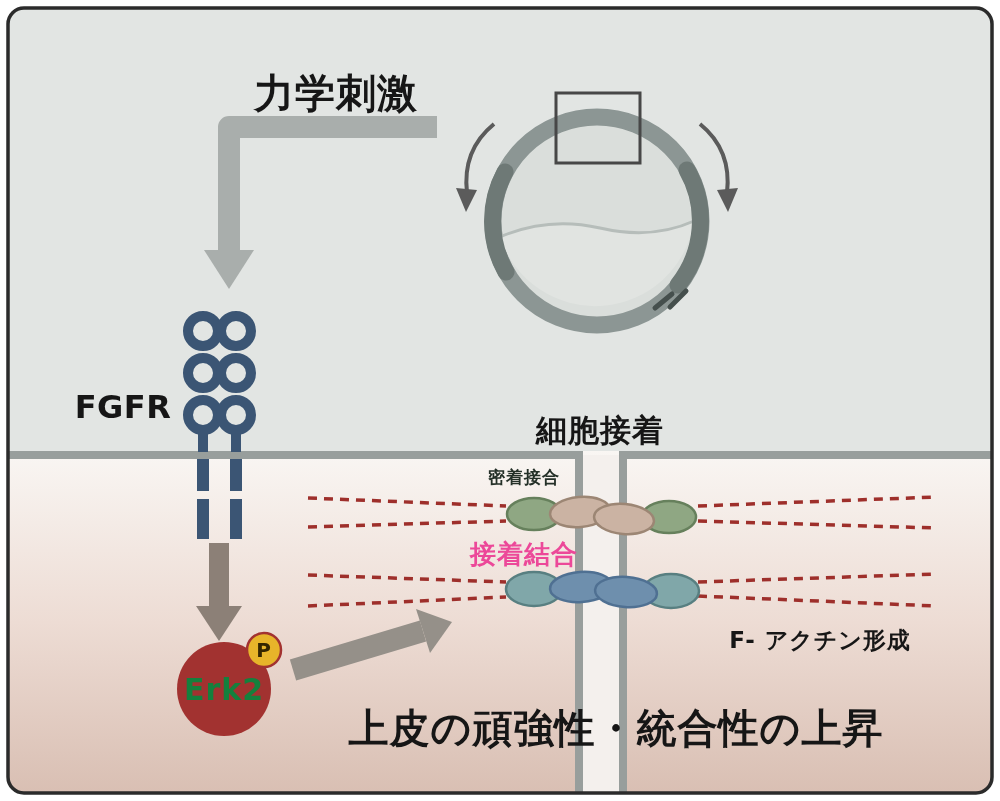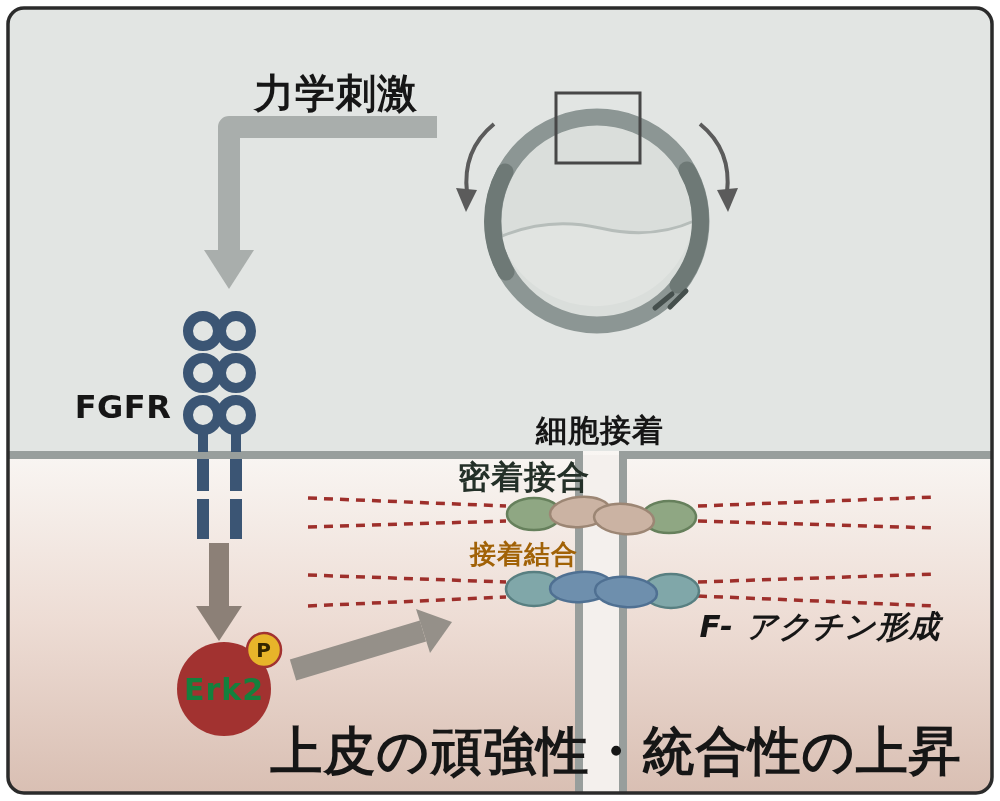--- a/index.html
+++ b/index.html
@@ -15,24 +15,24 @@
     position:absolute;transform:translate(-50%,-50%);
     white-space:nowrap;letter-spacing:1px;line-height:1;
   }
   .w700{font-weight:700;}
   .w600{font-weight:600;}
   .mechanical{left:336px;top:93px;font-size:40px;}
   .stretch{left:590px;top:62px;font-size:38px;}
   .embryo{left:806px;top:358px;font-size:33px;}
   .fgfr{left:123px;top:407px;font-size:32px;letter-spacing:0.5px;}
   .celladh{left:600px;top:430px;font-size:31px;font-family:Liberation Serif, serif;}
-  .tj{left:524px;top:477px;font-size:32px;color:#243028;}
-  .aj{left:524px;top:554px;font-size:26px;color:#a16207;}
-  .factin{left:820px;top:626px;font-size:31px;font-style:italic;}
-  .outcome{left:616px;top:751px;font-size:52px;}
+  .tj{left:524px;top:477px;font-size:17px;color:#243028;}
+  .aj{left:524px;top:554px;font-size:26px;color:#ec4899;}
+  .factin{left:820px;top:640px;font-size:23px;}
+  .outcome{left:616px;top:728px;font-size:40px;}
   .erk2{left:224px;top:690px;font-size:30px;color:#15803d;}
   .ptag{left:264px;top:650px;font-size:20px;color:#332500;}
 </style>
 </head>
 <body>
 
 <div class="figure">
 
 <svg class="canvas" width="1000" height="801" viewBox="0 0 1000 801">
   <defs>

